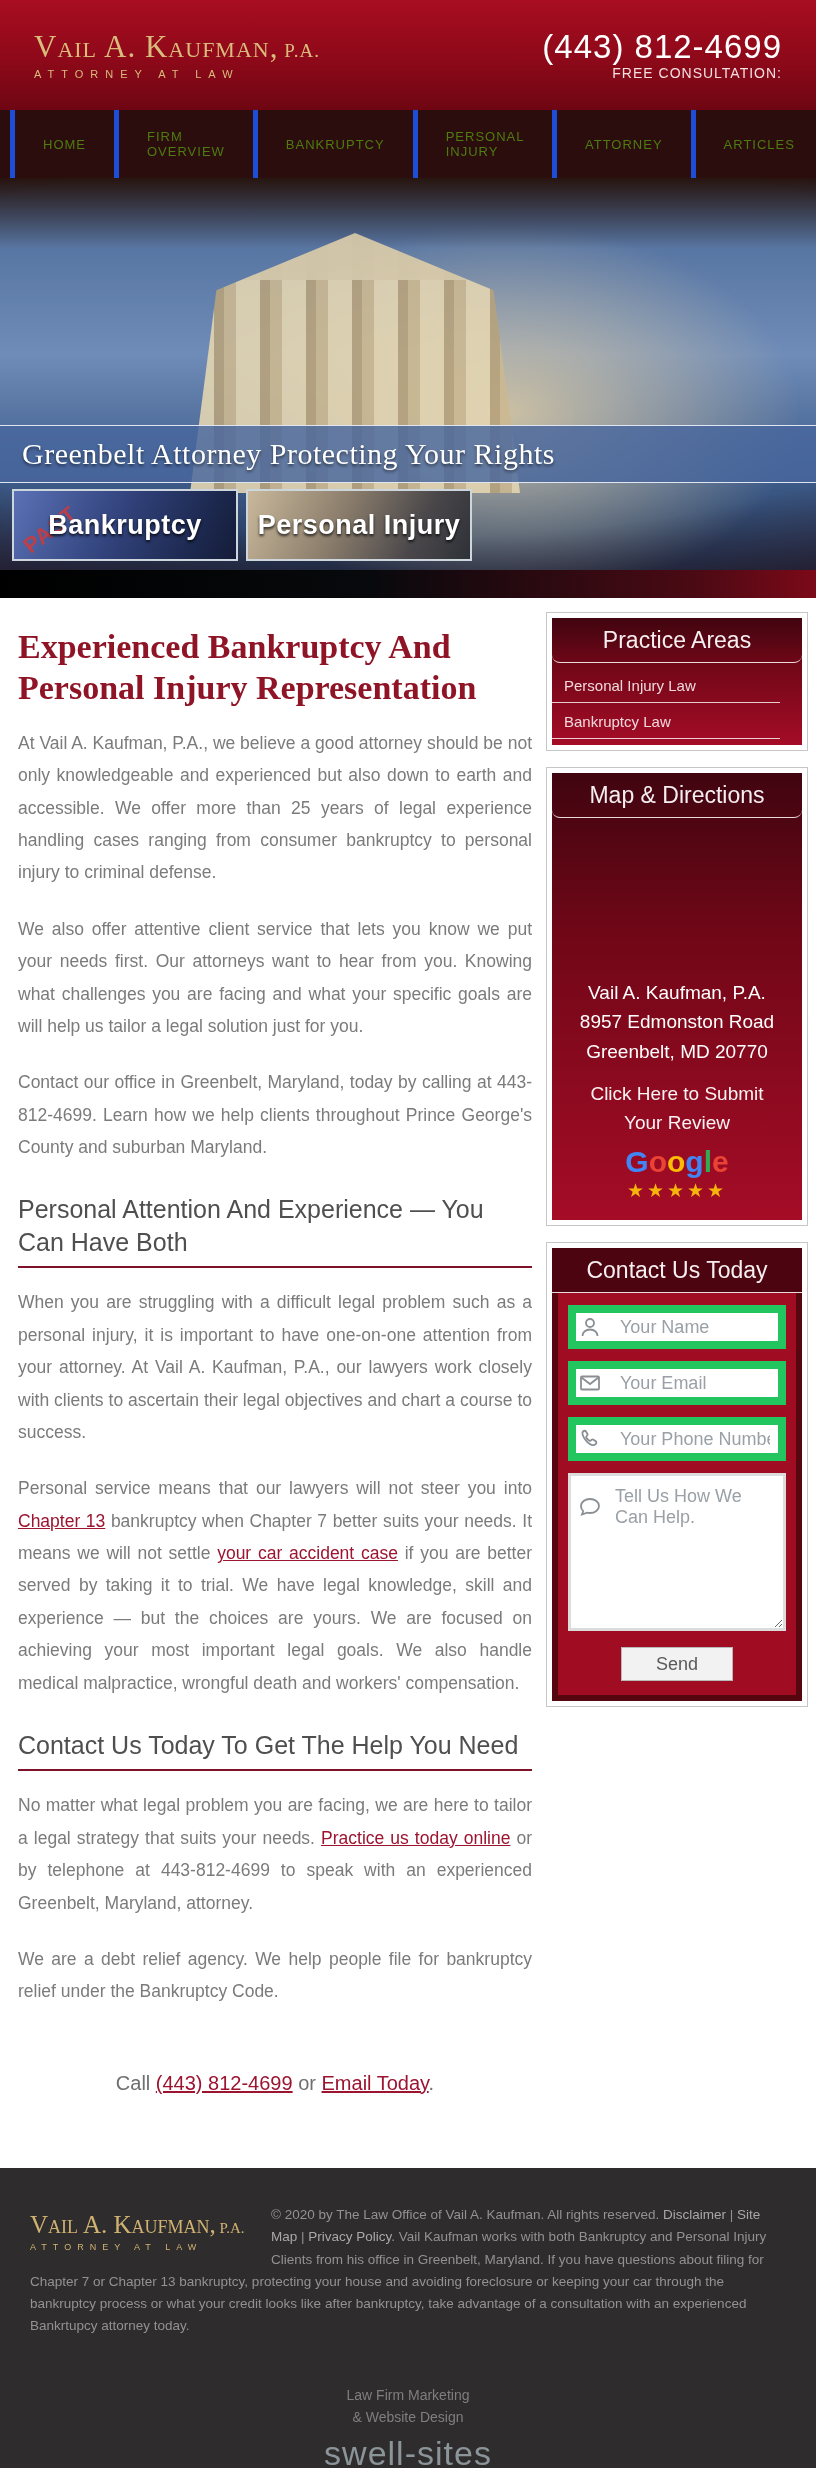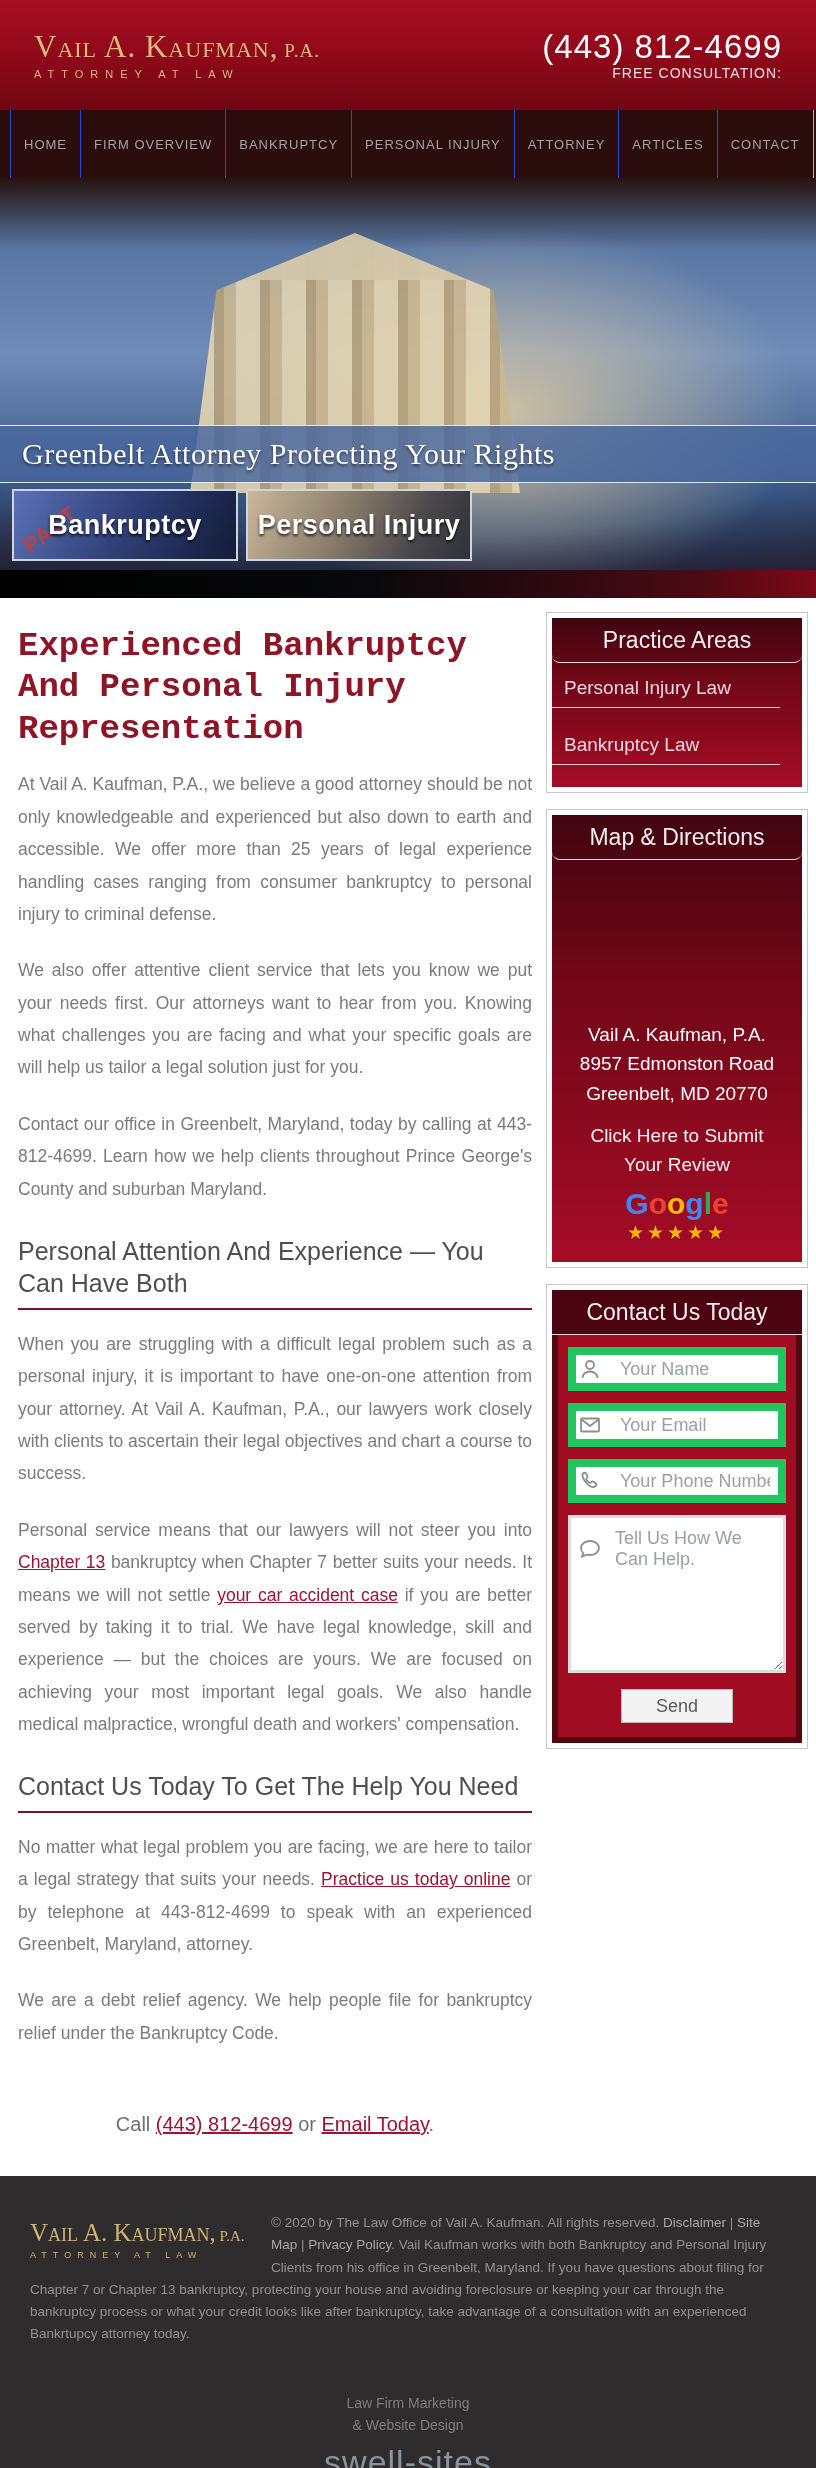--- a/index.html
+++ b/index.html
@@ -11,22 +11,22 @@
   .logo .logo-line1 { font-family:"Liberation Serif", serif; font-variant:small-caps; color:#d9bc7c;
                       font-size:31px; letter-spacing:1px; line-height:1; }
   .logo .logo-pa { font-size:19px; }
   .logo .logo-line2 { color:#d9bc7c; font-size:11px; letter-spacing:7px; margin-top:6px; }
   .header-right { text-align:right; }
   .header-phone { color:#ffffff; font-size:33px; font-weight:400; letter-spacing:1px; line-height:1.1; }
   .header-consult { color:#f3dfe2; font-size:14px; letter-spacing:1px; margin-top:0; }
 
   
   .nav { height:68px; background:#2c0d0d; display:flex; align-items:stretch; padding-left:10px; }
-  .nav-item { display:flex; align-items:center; padding:0 13px; color:#a3a3a3; font-size:13px;
-              letter-spacing:1px; border-left:1px solid #1d4ed8; cursor:pointer; }
+  .nav-item { display:flex; align-items:center; padding:0 28px; color:#4d7c0f; font-size:13px;
+              letter-spacing:1px; border-left:5px solid #1d4ed8; cursor:pointer; }
   .nav-item:last-child { border-right:1px solid #bfb0ae; }
 
   
   .hero { position:relative; height:392px; overflow:hidden;
           background:
             radial-gradient(ellipse 130% 90% at 50% 42%, rgba(0,0,0,0) 55%, rgba(42,6,10,0.9) 100%),
             linear-gradient(180deg, #27150f 0%, rgba(39,21,15,0) 18%),
             radial-gradient(ellipse 60% 80% at 62% 60%, rgba(216,200,164,0.9) 0%, rgba(216,200,164,0) 60%),
             linear-gradient(180deg,#4a6895 0%, #6f8cb8 45%, #3c5a88 78%, #20324f 100%); }
   .hero-columns { position:absolute; left:190px; top:55px; width:330px; height:260px;
@@ -48,36 +48,36 @@
                     font-stretch:condensed; text-shadow:0 2px 3px rgba(0,0,0,0.8); z-index:2; }
   .hero-stamp { position:absolute; left:6px; top:26px; color:#d03a3a; font-size:22px; font-weight:bold;
                 transform:rotate(-38deg); opacity:.85; letter-spacing:1px; z-index:1; }
   .hero-bottom-strip { height:28px; background:linear-gradient(90deg,#000000 0%, #07090c 45%, #4a0a14 85%, #7c0918 100%); }
 
   
   .main { display:flex; padding:14px 8px 40px 18px; gap:14px; background:#ffffff; min-height:1570px; }
   .col-left { flex:1; min-width:0; }
   .col-right { width:262px; flex:0 0 262px; }
 
-  h1.page-title { font-family:Liberation Mono, monospace; color:#8e1426; font-size:34px; line-height:1.22;
+  h1.page-title { font-family:Liberation Serif, serif; color:#8e1426; font-size:34px; line-height:1.22;
                   font-weight:bold; margin:14px 0 18px 0; }
   .col-left p { color:#7b7b7b; font-size:17.5px; line-height:1.85; text-align:justify; margin:0 0 24px 0; }
   h2.section-title { color:#4f4f4f; font-size:25px; font-weight:400; line-height:1.3; margin:30px 0 18px 0;
                      padding-bottom:8px; border-bottom:2px solid #7d1228; }
   a.body-link { color:#9c1430; text-decoration:underline; cursor:pointer; }
   .cta-line { text-align:center; color:#6f6f6f; font-size:20px; margin-top:64px; }
   .cta-line a { color:#9c1430; text-decoration:underline; cursor:pointer; }
 
   
   .widget { border:1px solid #c6c6c6; background:#ffffff; padding:4px; margin-bottom:16px; }
   .widget-inner { border:1px solid #ffffff; background:linear-gradient(180deg,#400510 0%, #6f0717 35%, #a50c26 100%); }
   .widget-title { color:#f6eef0; font-size:23px; text-align:center; padding:9px 0 8px 0;
                   border-bottom:1px solid #e9dadd;border-radius:8px; }
   .pa-list { padding:4px 0 6px 0; }
-  .pa-item { color:#efd9dd; font-size:19px; padding:10px 10px 8px 12px; margin:0 22px 16px 0;
+  .pa-item { color:#efd9dd; font-size:15px; padding:10px 10px 8px 12px; margin:0 22px 0 0;
              border-bottom:1px solid rgba(255,255,255,0.8); cursor:pointer; }
   .map-body { padding:160px 8px 18px 8px; text-align:center; }
   .map-address { color:#ffffff; font-size:19px; line-height:1.55; }
   .map-review { display:block; color:#fbf2f3; font-size:19px; line-height:1.5; margin-top:14px; cursor:pointer; }
   .google-logo { margin-top:10px; font-size:30px; font-weight:bold; letter-spacing:0px; line-height:1; }
   .google-logo span { font-family:"Liberation Sans", sans-serif; }
   .g1,.g4 { color:#4285F4; } .g2,.g6 { color:#EA4335; } .g3 { color:#FBBC05; } .g5 { color:#34A853; }
   .stars { color:#f5b50a; font-size:19px; letter-spacing:3px; margin-top:2px; }
 
   .contact-inner { background:#56060f; border:1px solid #ffffff; }

